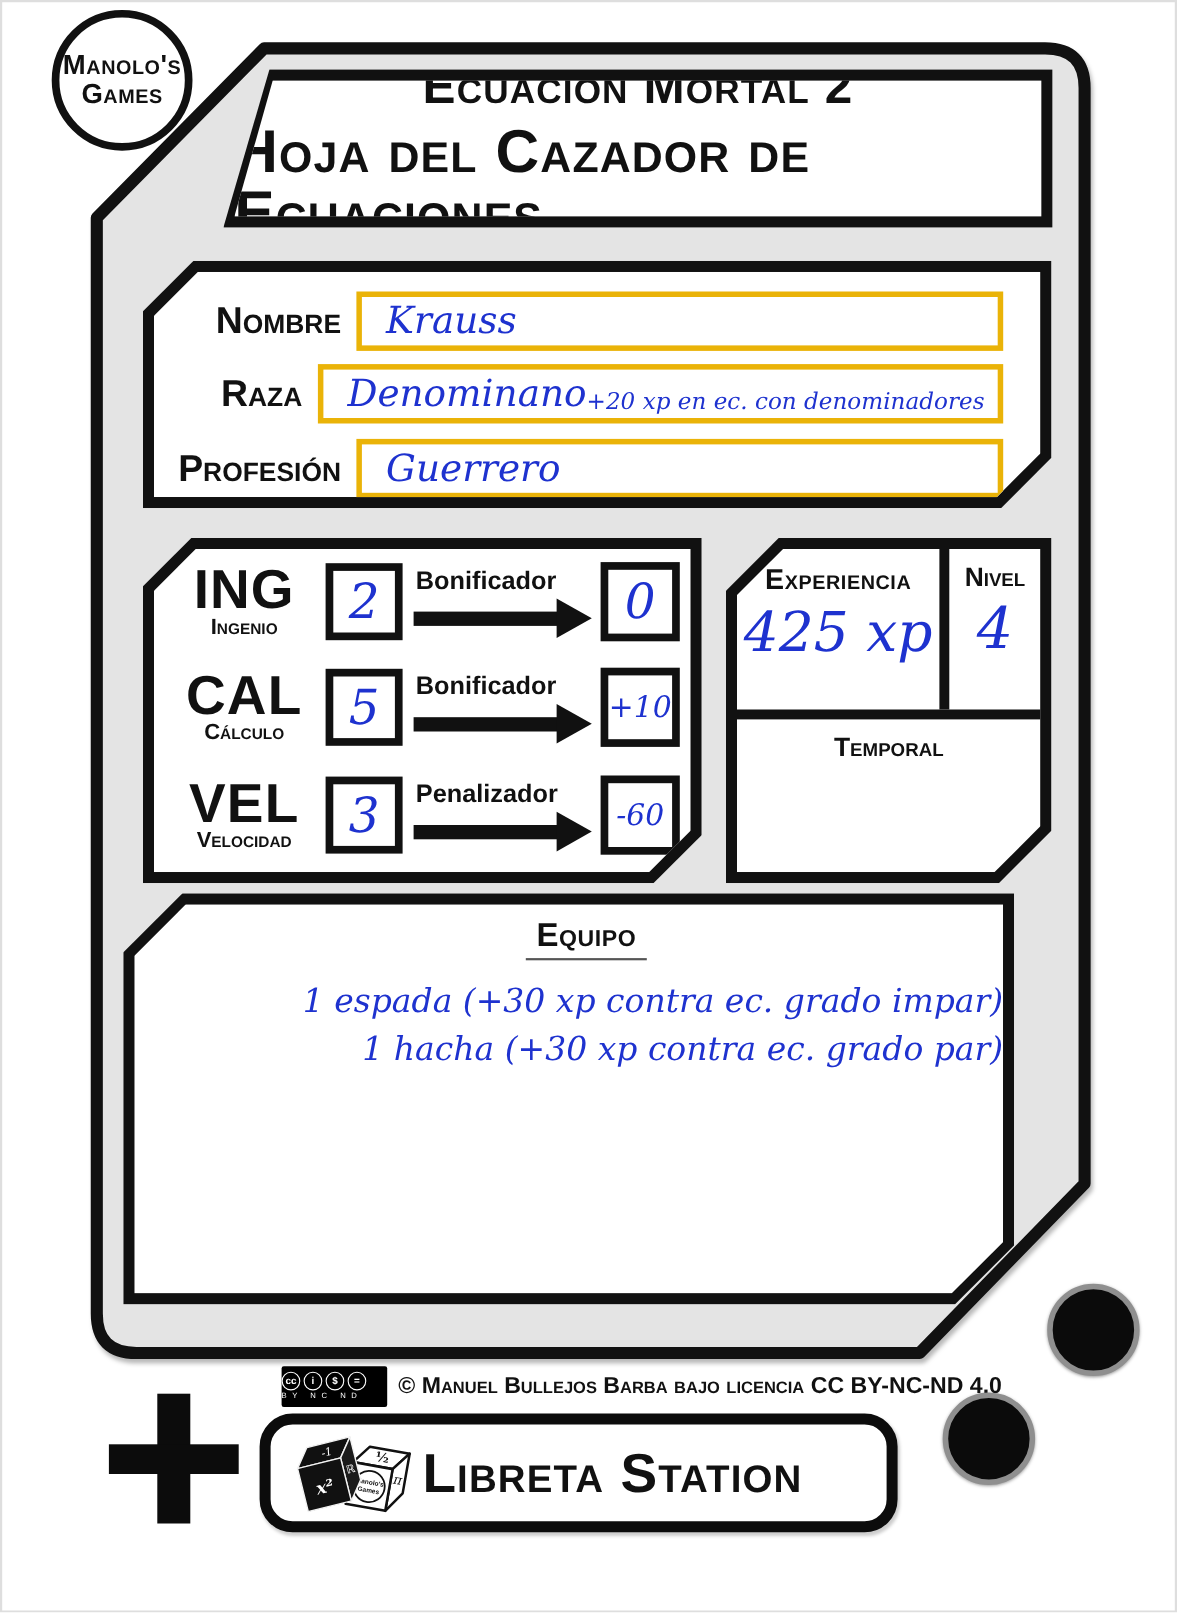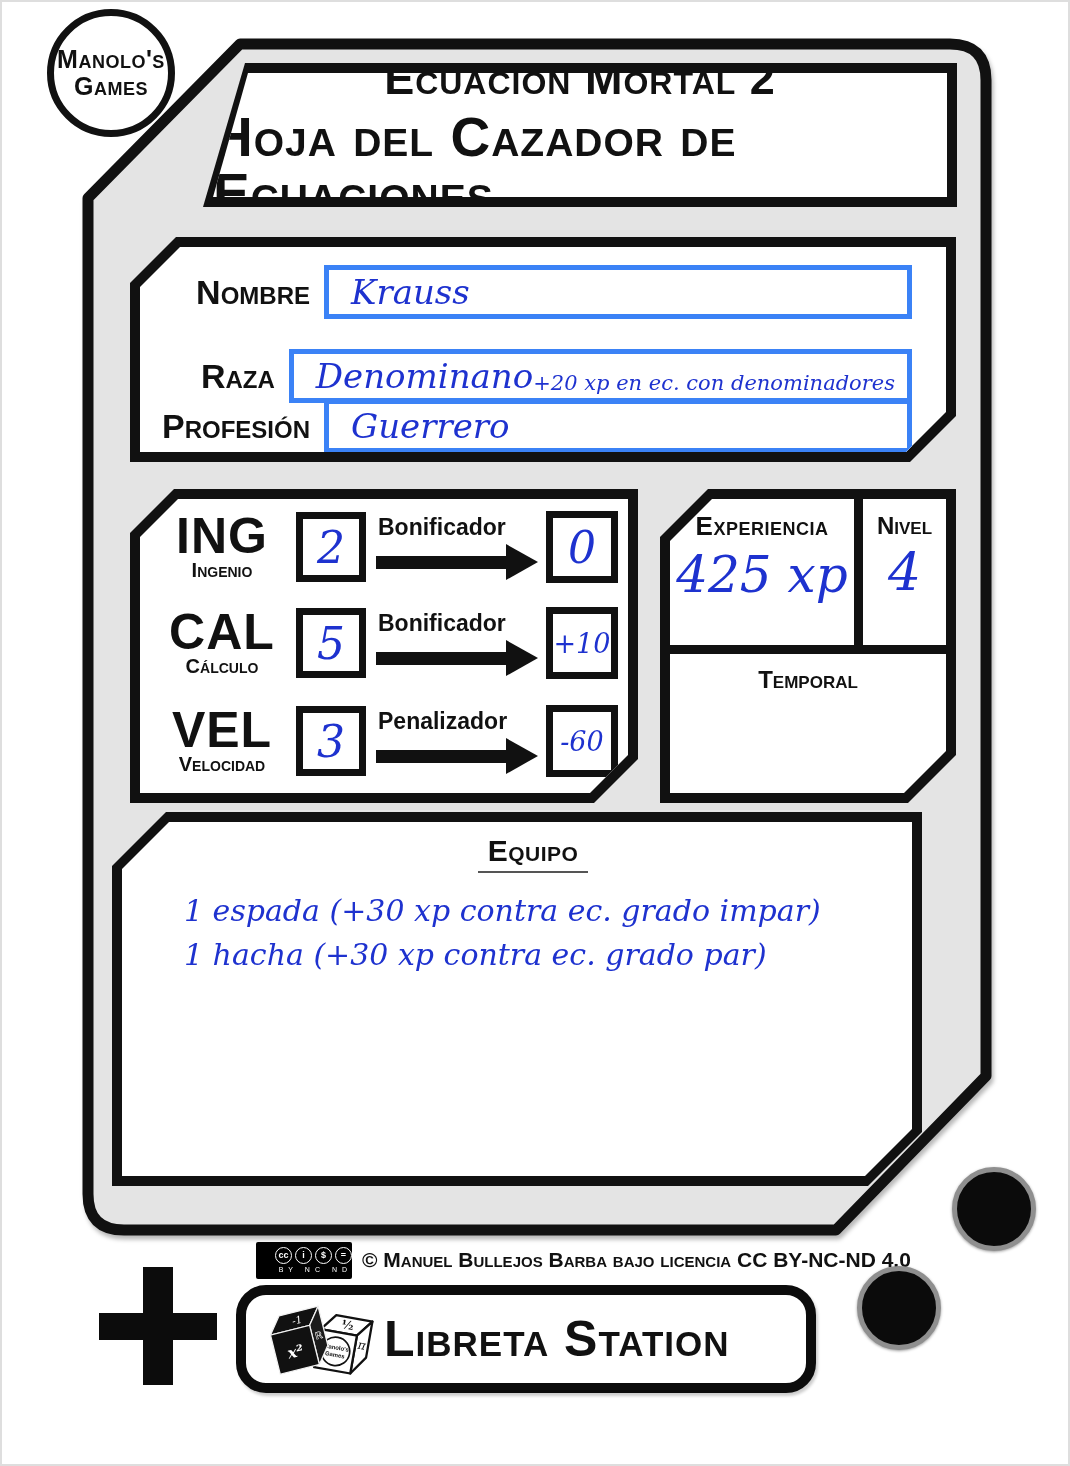--- a/index.html
+++ b/index.html
@@ -31,21 +31,21 @@
     clip-path:polygon(42px 0,100% 0,100% 100%,0 100%); z-index:4; }
   .banner-in { position:absolute; inset:10px; background:#fff;
     clip-path:polygon(35px 0,100% 0,100% 100%,0 100%);
     display:flex; flex-direction:column; align-items:center; justify-content:center; }
   .banner-t1 { font-size:45px; line-height:60px; letter-spacing:1px; }
   .banner-t2 { font-size:55px; line-height:56px; letter-spacing:1px; }
 
   
   .id-row { position:absolute; left:10px; right:34px; height:54px; display:flex; align-items:center; }
   .id-label { width:160px; text-align:right; font-size:34px; margin-right:14px; white-space:nowrap; }
-  .id-input { flex:1; height:100%; border:5px solid #3b82f6; background:#fff; box-sizing:border-box;
+  .id-input { flex:1; height:100%; border:5px solid #eab308; background:#fff; box-sizing:border-box;
     display:flex; align-items:center; padding:0 12px 0 22px; }
   .id-value { font-size:34px; white-space:nowrap; }
   .id-note { margin-left:auto; font-size:21px; margin-top:14px; white-space:nowrap; }
 
   
   .stat-row { position:absolute; left:8px; right:10px; height:84px; display:flex; align-items:center; }
   .stat-id { width:148px; display:flex; flex-direction:column; align-items:center; }
   .stat-abbr { font-size:50px; font-weight:900; line-height:46px; letter-spacing:1px; }
   .stat-name { font-size:20px; font-weight:800; font-variant:small-caps; line-height:22px; }
   .stat-score { width:56px; height:56px; border:7px solid #111; display:flex; align-items:center; justify-content:center;
@@ -68,27 +68,27 @@
   .temporal-cell { position:absolute; left:0; right:0; top:155px; bottom:0; text-align:center; }
   .exp-header { font-size:26px; margin-top:12px; letter-spacing:.5px; }
   .lvl-header { font-size:24px; margin-top:13px; }
   .exp-value { font-size:50px; margin-top:4px; }
   .lvl-value { font-size:52px; margin-top:2px; }
   .temporal-header { font-size:24px; margin-top:12px; }
 
   
   .equip-header-wrap { text-align:center; margin-top:12px; }
   .equip-header { display:inline-block; font-size:30px; border-bottom:2px solid #555; padding:0 10px 3px; letter-spacing:.5px; }
-  .equip-list { margin:16px 0 16px 30px; }
+  .equip-list { margin:16px 0 16px 30px;text-align:right; }
   .equip-item { font-size:30px; line-height:44px; }
 
   
   .license { position:absolute; left:256px; top:1240px; height:40px; display:flex; align-items:center; gap:10px; }
   .cc-badge { width:96px; height:37px; background:#000; color:#fff; display:flex; flex-direction:column;
-    align-items:flex-end; justify-content:center; border-radius:2px; flex:0 0 auto; }
+    align-items:flex-start; justify-content:center; border-radius:2px; flex:0 0 auto; }
   .cc-icons { display:flex; gap:3px; }
   .cc-circle { width:17px; height:17px; border:1.6px solid #fff; border-radius:50%;
     display:flex; align-items:center; justify-content:center; font-size:9px; font-weight:700; line-height:1; box-sizing:border-box; }
   .cc-caption { font-size:7px; letter-spacing:5px; margin-top:2px; }
   .license-text { font-size:21px; font-weight:700; font-variant:small-caps; white-space:nowrap; }
   .lic-name { font-weight:900; }
 
   
   .dpad-v { position:absolute; left:143px; top:1267px; width:30px; height:118px; background:#0c0c0c; }
   .dpad-h { position:absolute; left:99px; top:1313px; width:118px; height:27px; background:#0c0c0c; }
@@ -126,21 +126,21 @@
     <div class="cutbox-in">
 
       <div class="id-row" style="top:18px;">
         <div class="toon id-label">Nombre</div>
         <div class="id-input">
           <span class="hand id-value">Krauss</span>
           <span class="hand id-note"></span>
         </div>
       </div>
 
-      <div class="id-row" style="top:102px;">
+      <div class="id-row" style="top:84px;">
         <div class="toon id-label">Raza</div>
         <div class="id-input">
           <span class="hand id-value">Denominano</span>
           <span class="hand id-note">+20 xp en ec. con denominadores</span>
         </div>
       </div>
 
       <div class="id-row" style="top:152px;">
         <div class="toon id-label">Profesión</div>
         <div class="id-input">

